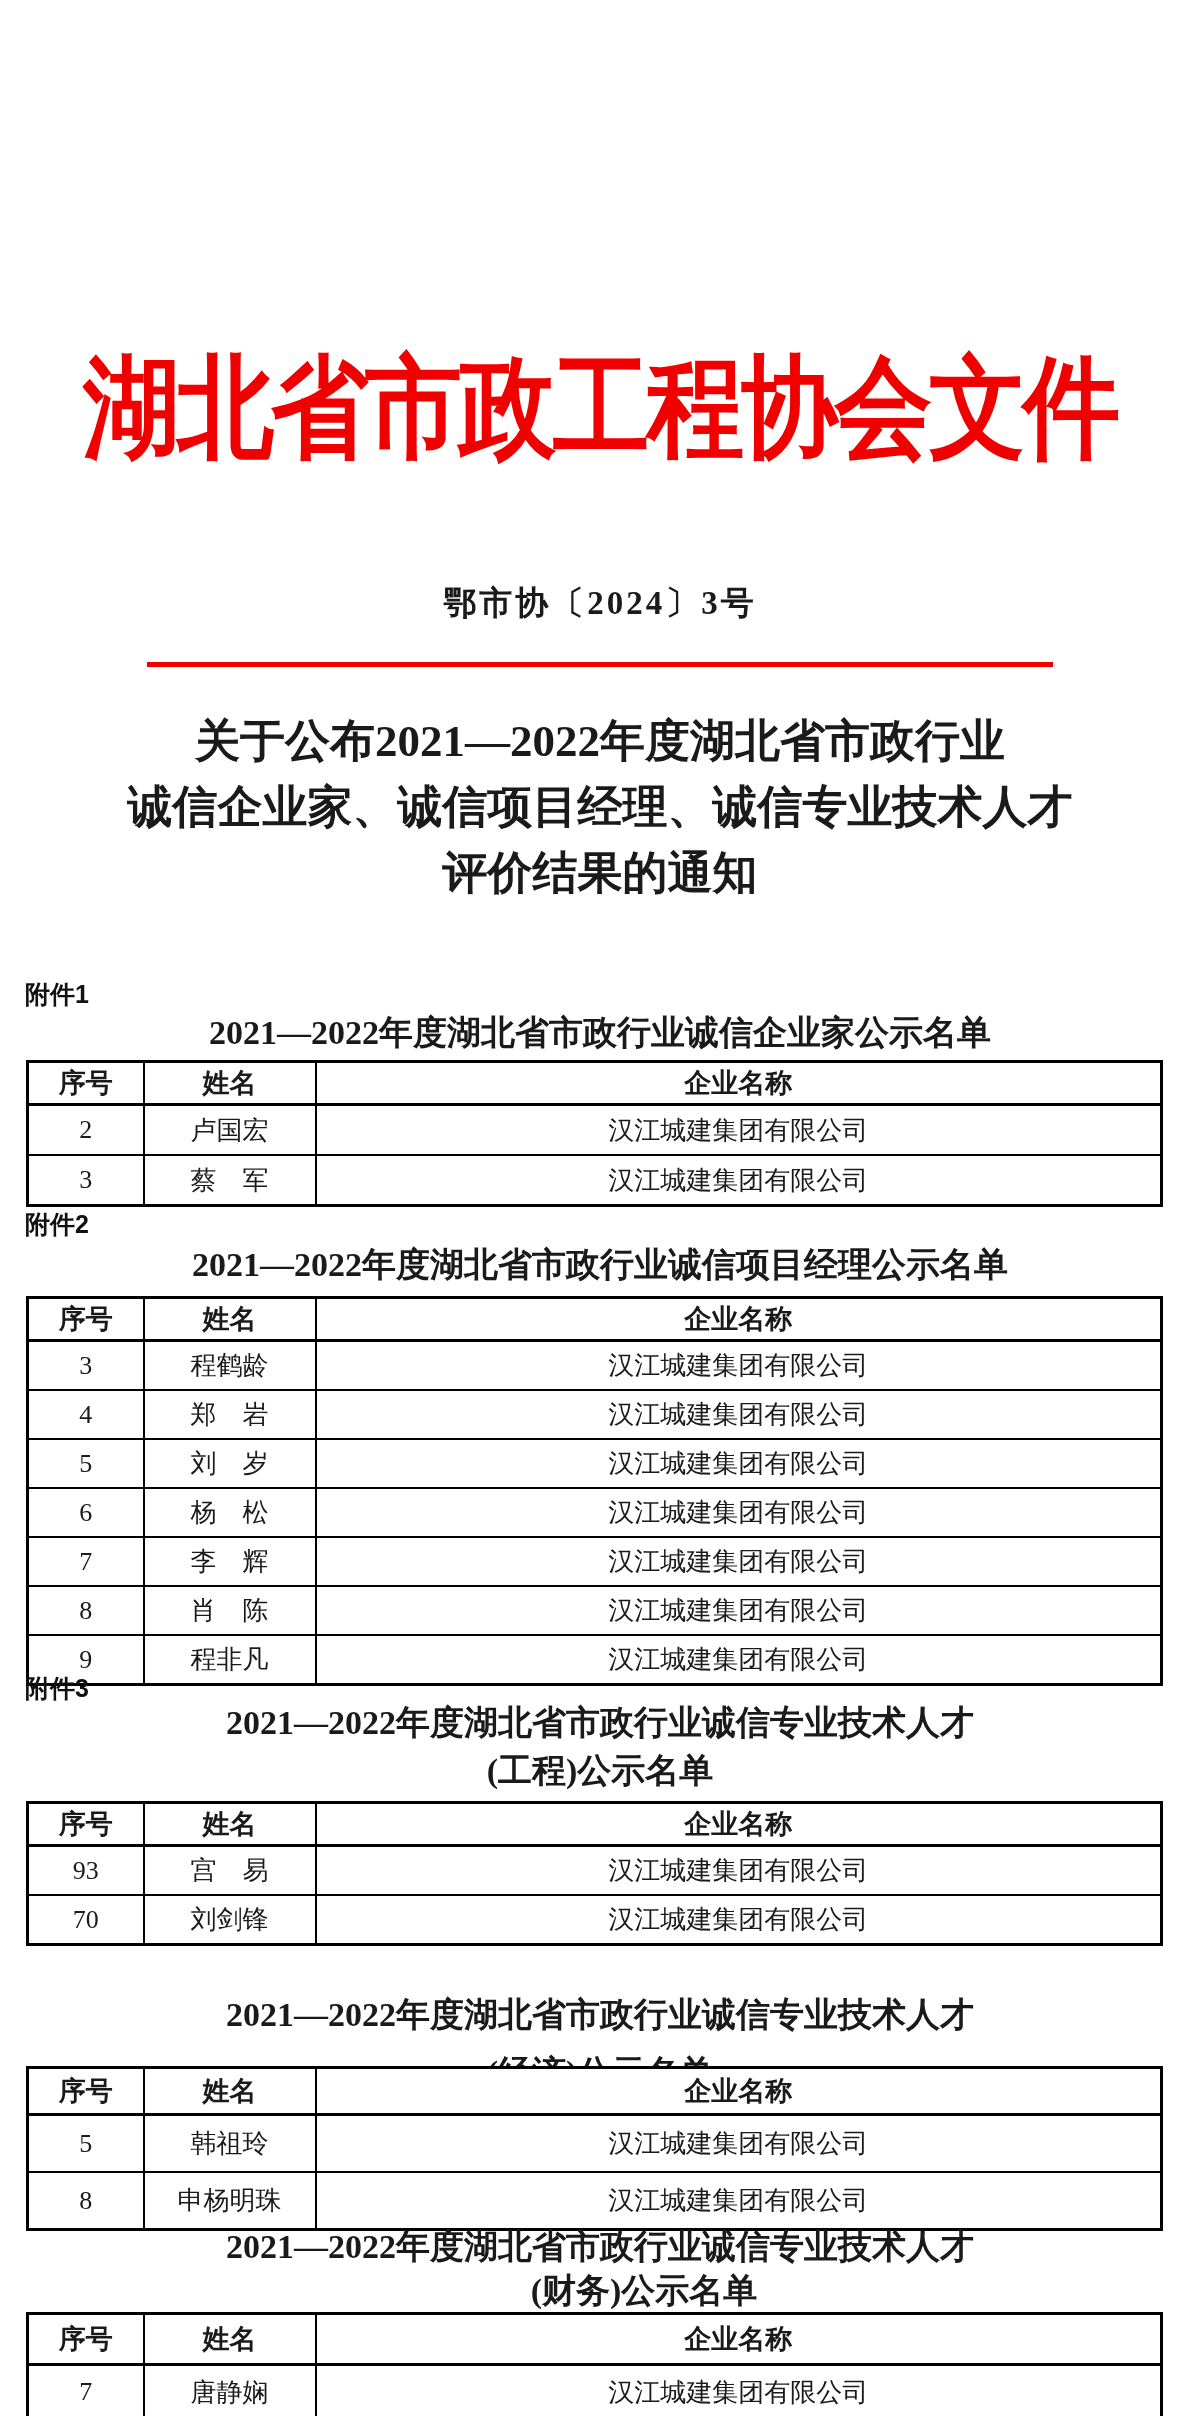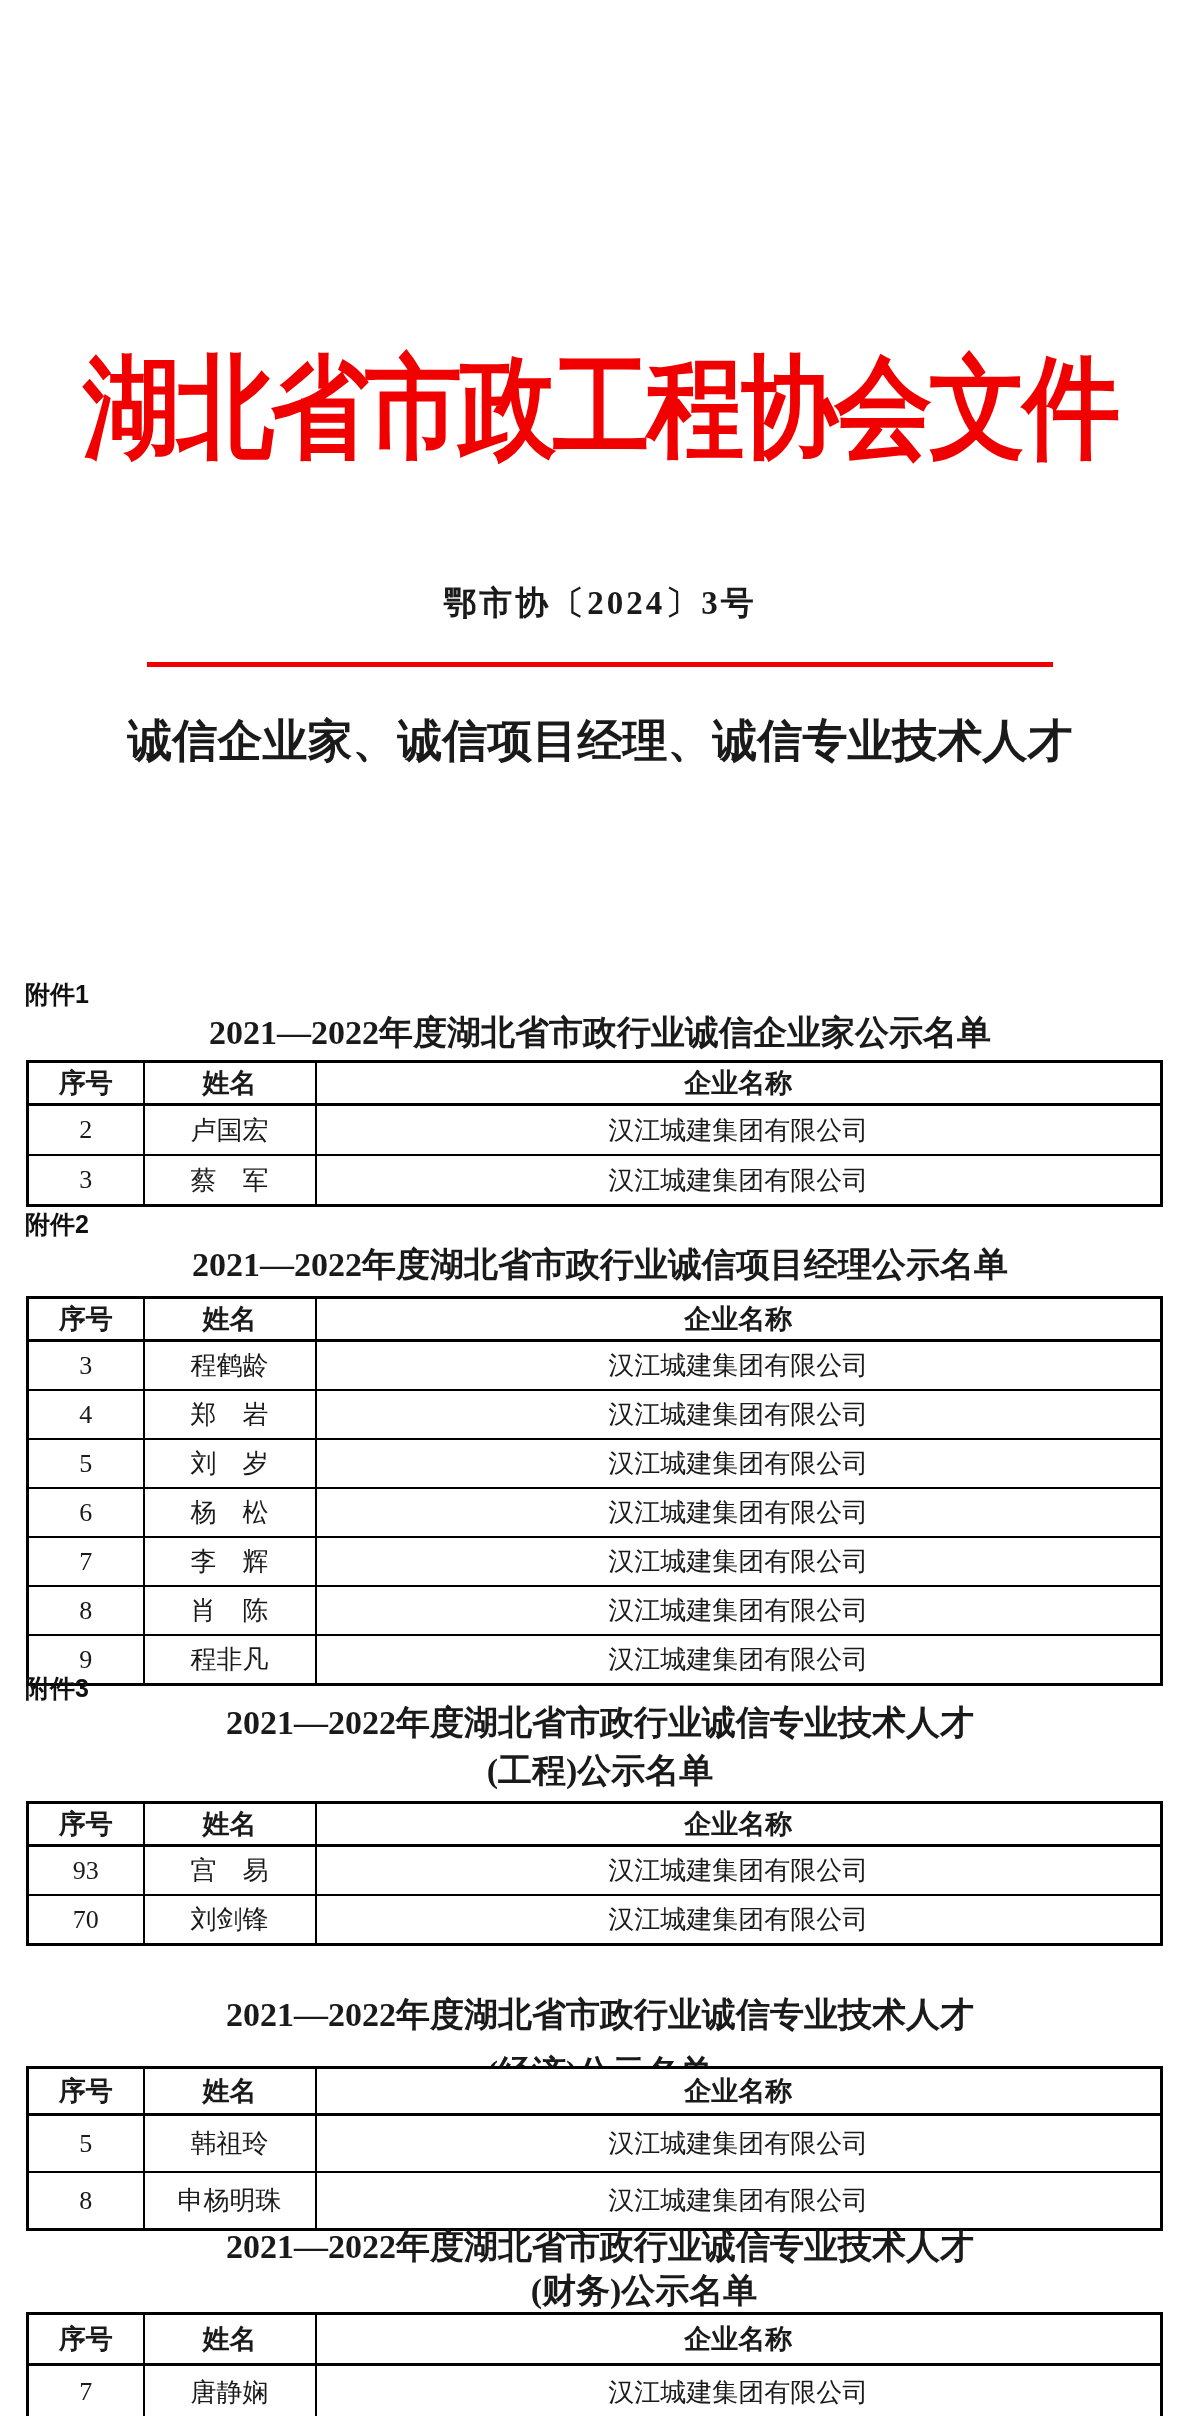--- a/index.html
+++ b/index.html
@@ -59,21 +59,23 @@
 
 <div class="page">
 
   <div class="org-title">湖北省市政工程协会文件</div>
 
   <div class="doc-number">鄂市协〔2024〕3号</div>
 
   <div class="red-rule"></div>
 
   <div class="notice-title">
+    <div>关于公布2021—2022年度湖北省市政行业</div>
     <div>诚信企业家、诚信项目经理、诚信专业技术人才</div>
+    <div>评价结果的通知</div>
   </div>
 
   <div id="sections-root"></div>
 
 <div class="fj-label" style="top: 978px;">附件1</div>
     <div class="tbl-title" style="top: 1010px;">2021—2022年度湖北省市政行业诚信企业家公示名单</div>
     <table class="roster" style="top: 1060px;">
       <colgroup>
         <col style="width: 116px;">
         <col style="width: 172px;">

